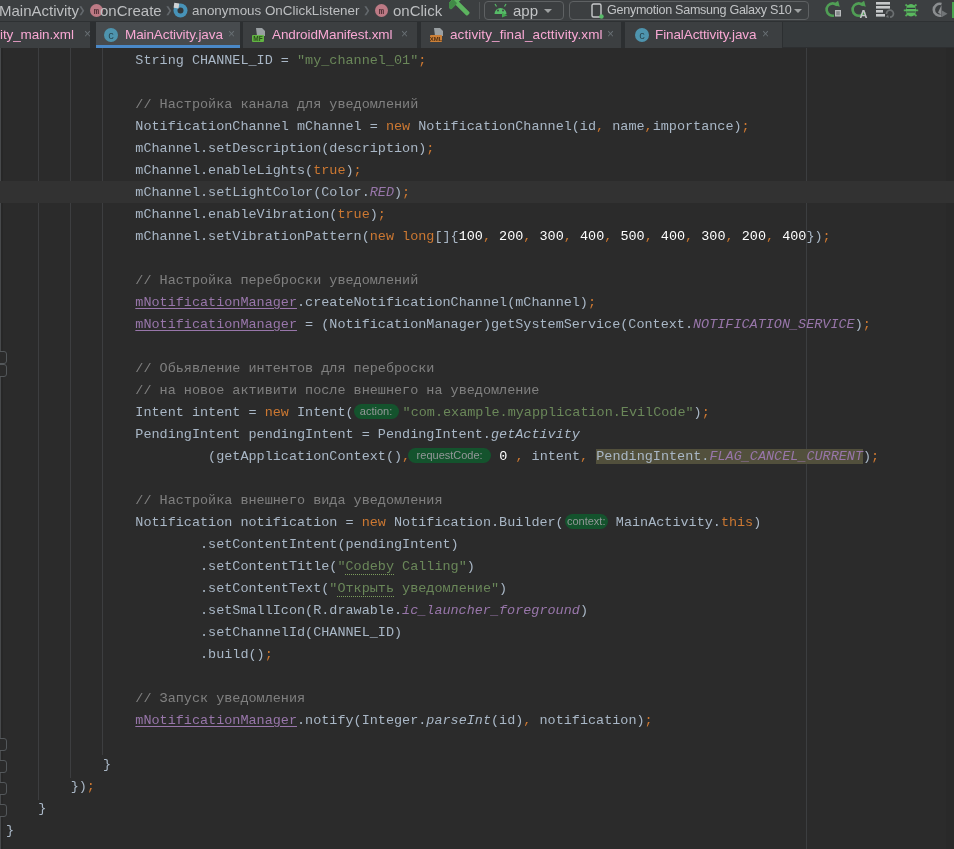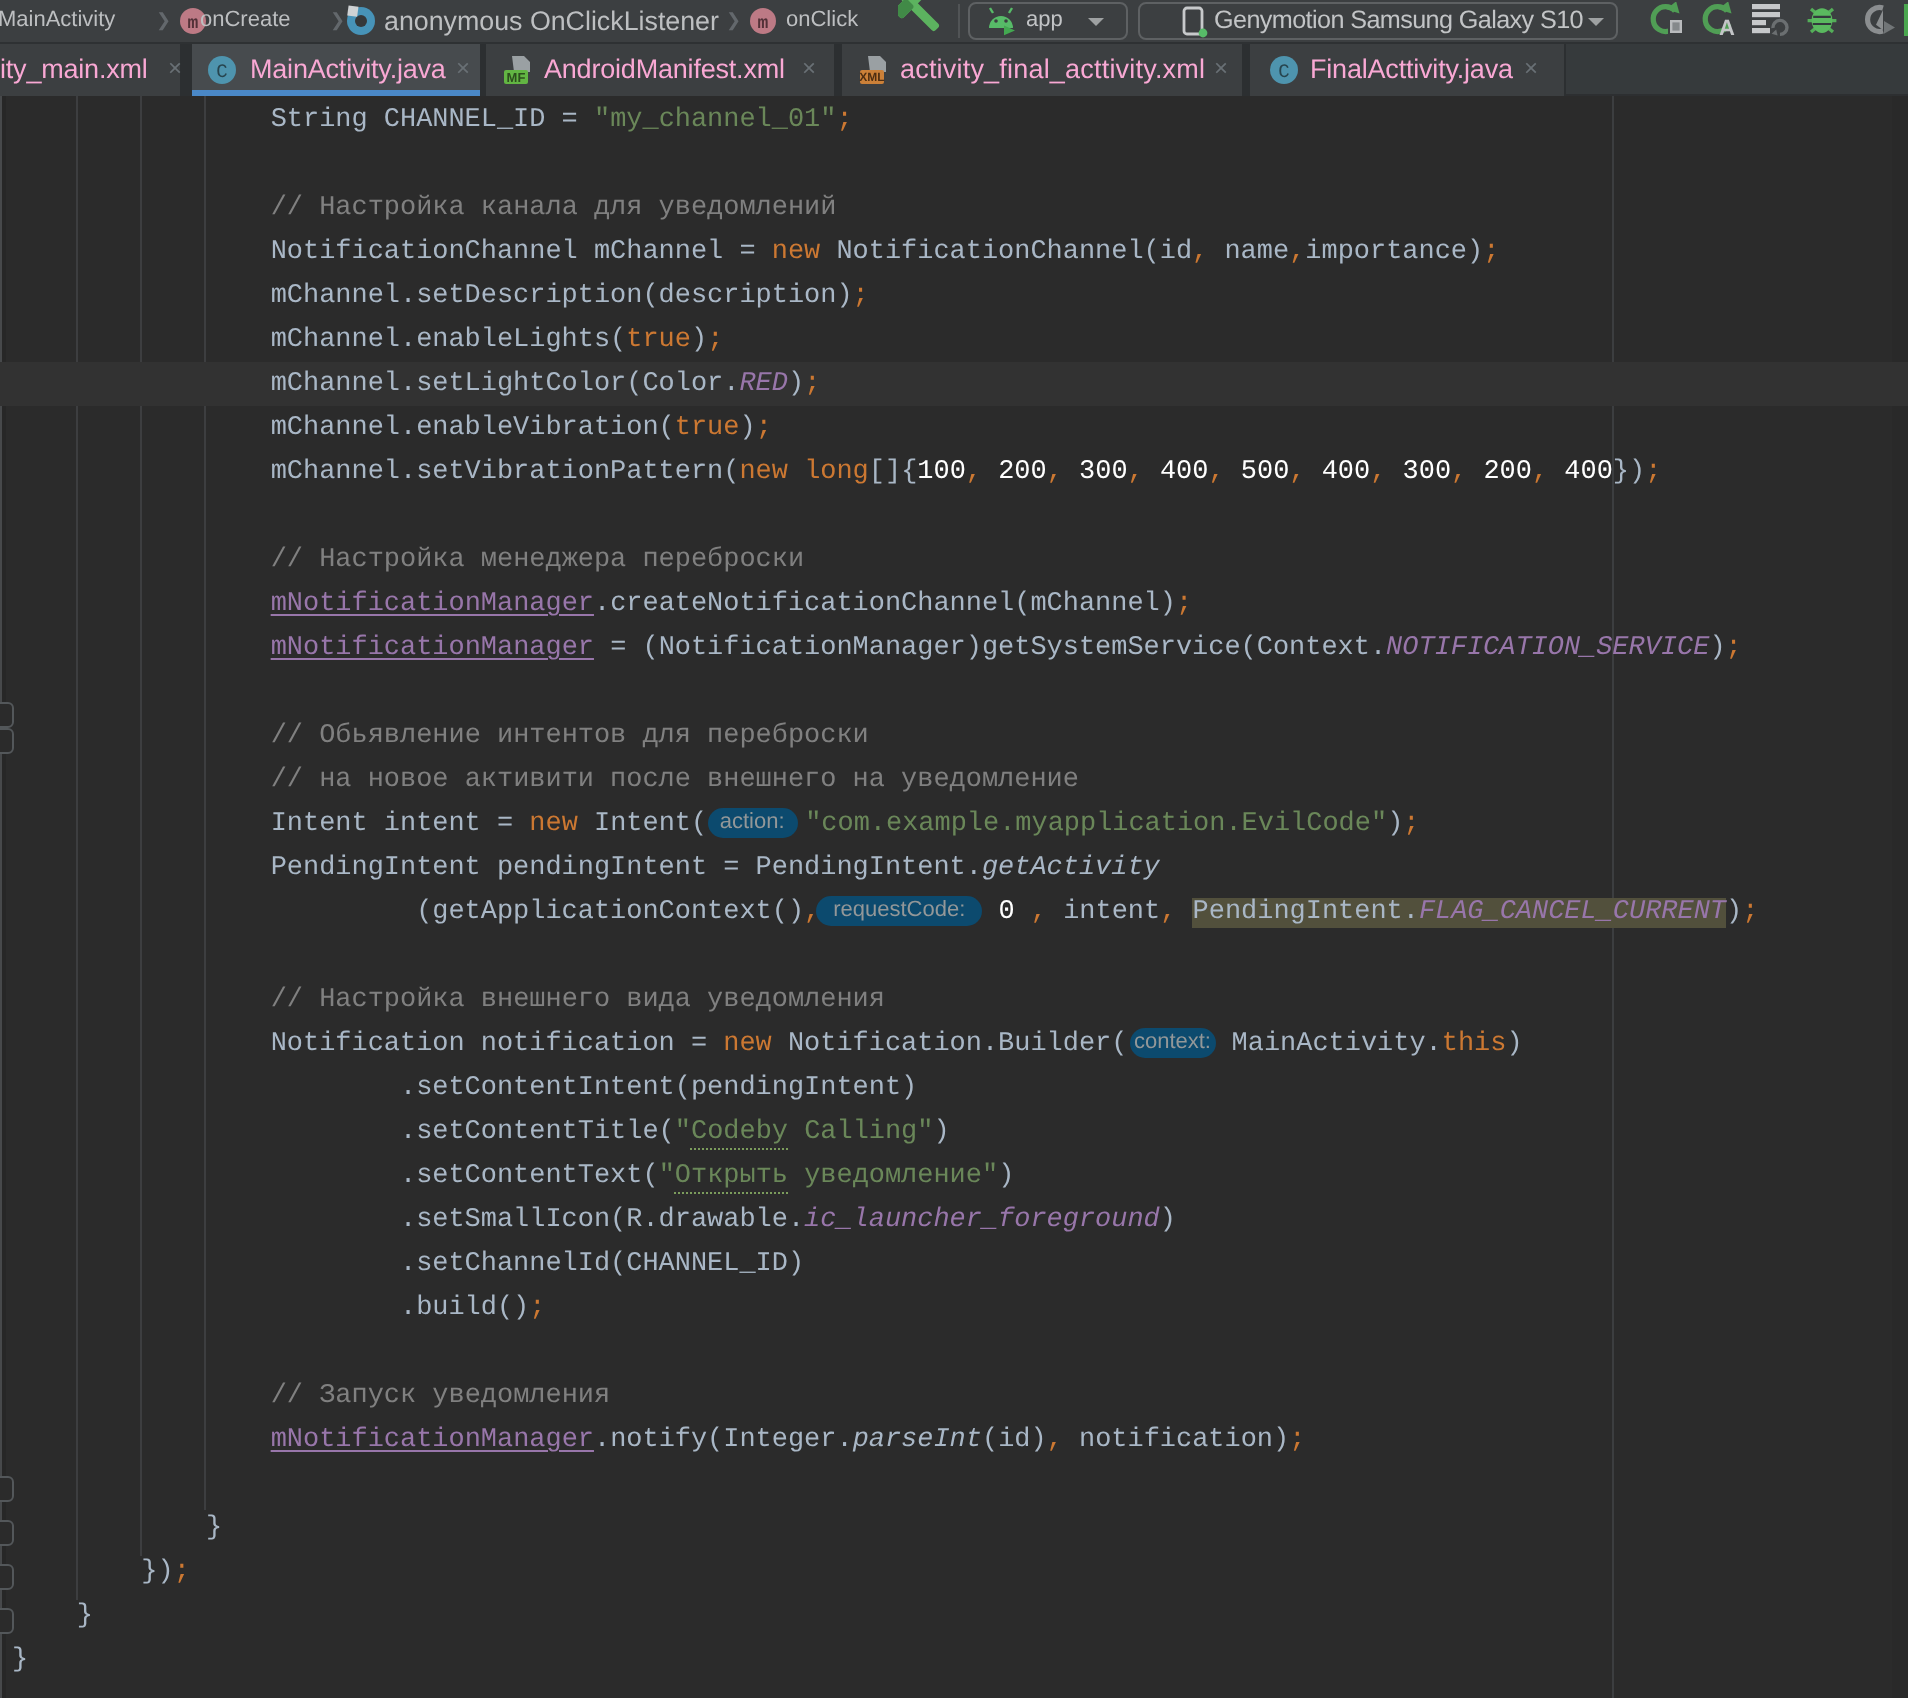--- a/index.html
+++ b/index.html
@@ -1,41 +1,41 @@
 <!DOCTYPE html>
 <html><head>
 <meta charset="utf-8">
 <style>
 html,body{margin:0;padding:0;background:#2b2b2b;}
 #app{position:relative;width:954px;height:849px;background:#2b2b2b;overflow:hidden;
      font-family:"Liberation Sans",sans-serif;}
 #bar1{position:absolute;top:0;left:0;width:954px;height:21px;background:#3c3f41;
       border-bottom:1px solid #2e3133;}
-.bc{position:absolute;top:0;height:21px;line-height:21px;color:#bdbfc1;font-size:11px;white-space:pre;}
+.bc{position:absolute;top:0;height:21px;line-height:21px;color:#bdbfc1;font-size:15px;white-space:pre;}
 .sep{position:absolute;top:0;height:21px;line-height:21px;color:#63686c;font-size:9px;}
 #bar2{position:absolute;top:22px;left:0;width:954px;height:26px;background:#363a3c;}
 .tab{position:absolute;top:0;height:26px;background:#3c3f41;}
 .tab.sel{background:#474b4e;border-bottom:3px solid #4a88c7;height:23px;}
 .tlab{position:absolute;top:0;height:26px;line-height:25px;color:#f9a8d4;font-size:13.5px;white-space:pre;letter-spacing:-0.1px;}
 .tx{position:absolute;top:0;height:26px;line-height:25px;color:#697075;font-size:12px;}
 #ed{position:absolute;top:48px;left:0;width:954px;height:801px;background:#2b2b2b;}
 .vg{position:absolute;width:1px;background:#3d3e40;}
 #curline{position:absolute;left:0;top:133px;width:954px;height:22px;background:#323232;}
 #code{position:absolute;left:6px;top:2px;margin:0;font-family:"Liberation Mono",monospace;
       font-size:13.47px;line-height:22px;color:#a9b7c6;white-space:pre;}
 .o{color:#cc7832;}
 .s{color:#6a8759;}
 .c{color:#808080;}
 .n{color:#ffffff;}
 .p{color:#9876aa;}
 .i{font-style:italic;}
 .u{text-decoration:underline;text-underline-offset:2px;}
 .hl{background:#52503c;}
 .typo{border-bottom:1px dotted #7b9c5c;}
-.chip{display:inline-block;height:15px;line-height:15px;border-radius:8px;background:#0c4a6e;
+.chip{display:inline-block;height:15px;line-height:15px;border-radius:8px;background:#14532d;
       color:#939798;font-size:11px;font-family:"Liberation Sans",sans-serif;text-align:center;
       vertical-align:baseline;position:relative;top:-1px;}
 .fold{position:absolute;left:-4px;width:9px;height:11px;border:1px solid #53575a;border-radius:3px;background:#2b2b2b;}
 </style>
 </head>
 <body>
 <div id="app">
   <div id="bar1">
     <div class="bc" style="left:-1px;">MainActivity</div>
     <div class="sep" style="left:78px;">❯</div>
@@ -167,21 +167,21 @@
     <pre id="code">                String CHANNEL_ID = <span class="s">"my_channel_01"</span><span class="o">;</span>
 
                 <span class="c">// Настройка канала для уведомлений</span>
                 NotificationChannel mChannel = <span class="o">new</span> NotificationChannel(id<span class="o">,</span> name<span class="o">,</span>importance)<span class="o">;</span>
                 mChannel.setDescription(description)<span class="o">;</span>
                 mChannel.enableLights(<span class="o">true</span>)<span class="o">;</span>
                 mChannel.setLightColor(Color.<span class="p i">RED</span>)<span class="o">;</span>
                 mChannel.enableVibration(<span class="o">true</span>)<span class="o">;</span>
                 mChannel.setVibrationPattern(<span class="o">new</span> <span class="o">long</span>[]{<span class="n">100</span><span class="o">,</span> <span class="n">200</span><span class="o">,</span> <span class="n">300</span><span class="o">,</span> <span class="n">400</span><span class="o">,</span> <span class="n">500</span><span class="o">,</span> <span class="n">400</span><span class="o">,</span> <span class="n">300</span><span class="o">,</span> <span class="n">200</span><span class="o">,</span> <span class="n">400</span>})<span class="o">;</span>
 
-                <span class="c">// Настройка менеджера переброски</span>
+                <span class="c">// Настройка переброски уведомлений</span>
                 <span class="p u">mNotificationManager</span>.createNotificationChannel(mChannel)<span class="o">;</span>
                 <span class="p u">mNotificationManager</span> = (NotificationManager)getSystemService(Context.<span class="p i">NOTIFICATION_SERVICE</span>)<span class="o">;</span>
 
                 <span class="c">// Обьявление интентов для переброски</span>
                 <span class="c">// на новое активити после внешнего на уведомление</span>
                 Intent intent = <span class="o">new</span> Intent(<span class="chip" style="width:45px;margin-right:4px;">action:</span><span class="s">"com.example.myapplication.EvilCode"</span>)<span class="o">;</span>
                 PendingIntent pendingIntent = PendingIntent.<span class="i">getActivity</span>
                          (getApplicationContext()<span class="o">,</span><span class="chip" style="width:83px;margin-left:-2px;">requestCode:</span> <span class="n">0</span> <span class="o">,</span> intent<span class="o">,</span> <span class="hl">PendingIntent.<span class="p i">FLAG_CANCEL_CURRENT</span></span>)<span class="o">;</span>
 
                 <span class="c">// Настройка внешнего вида уведомления</span>

